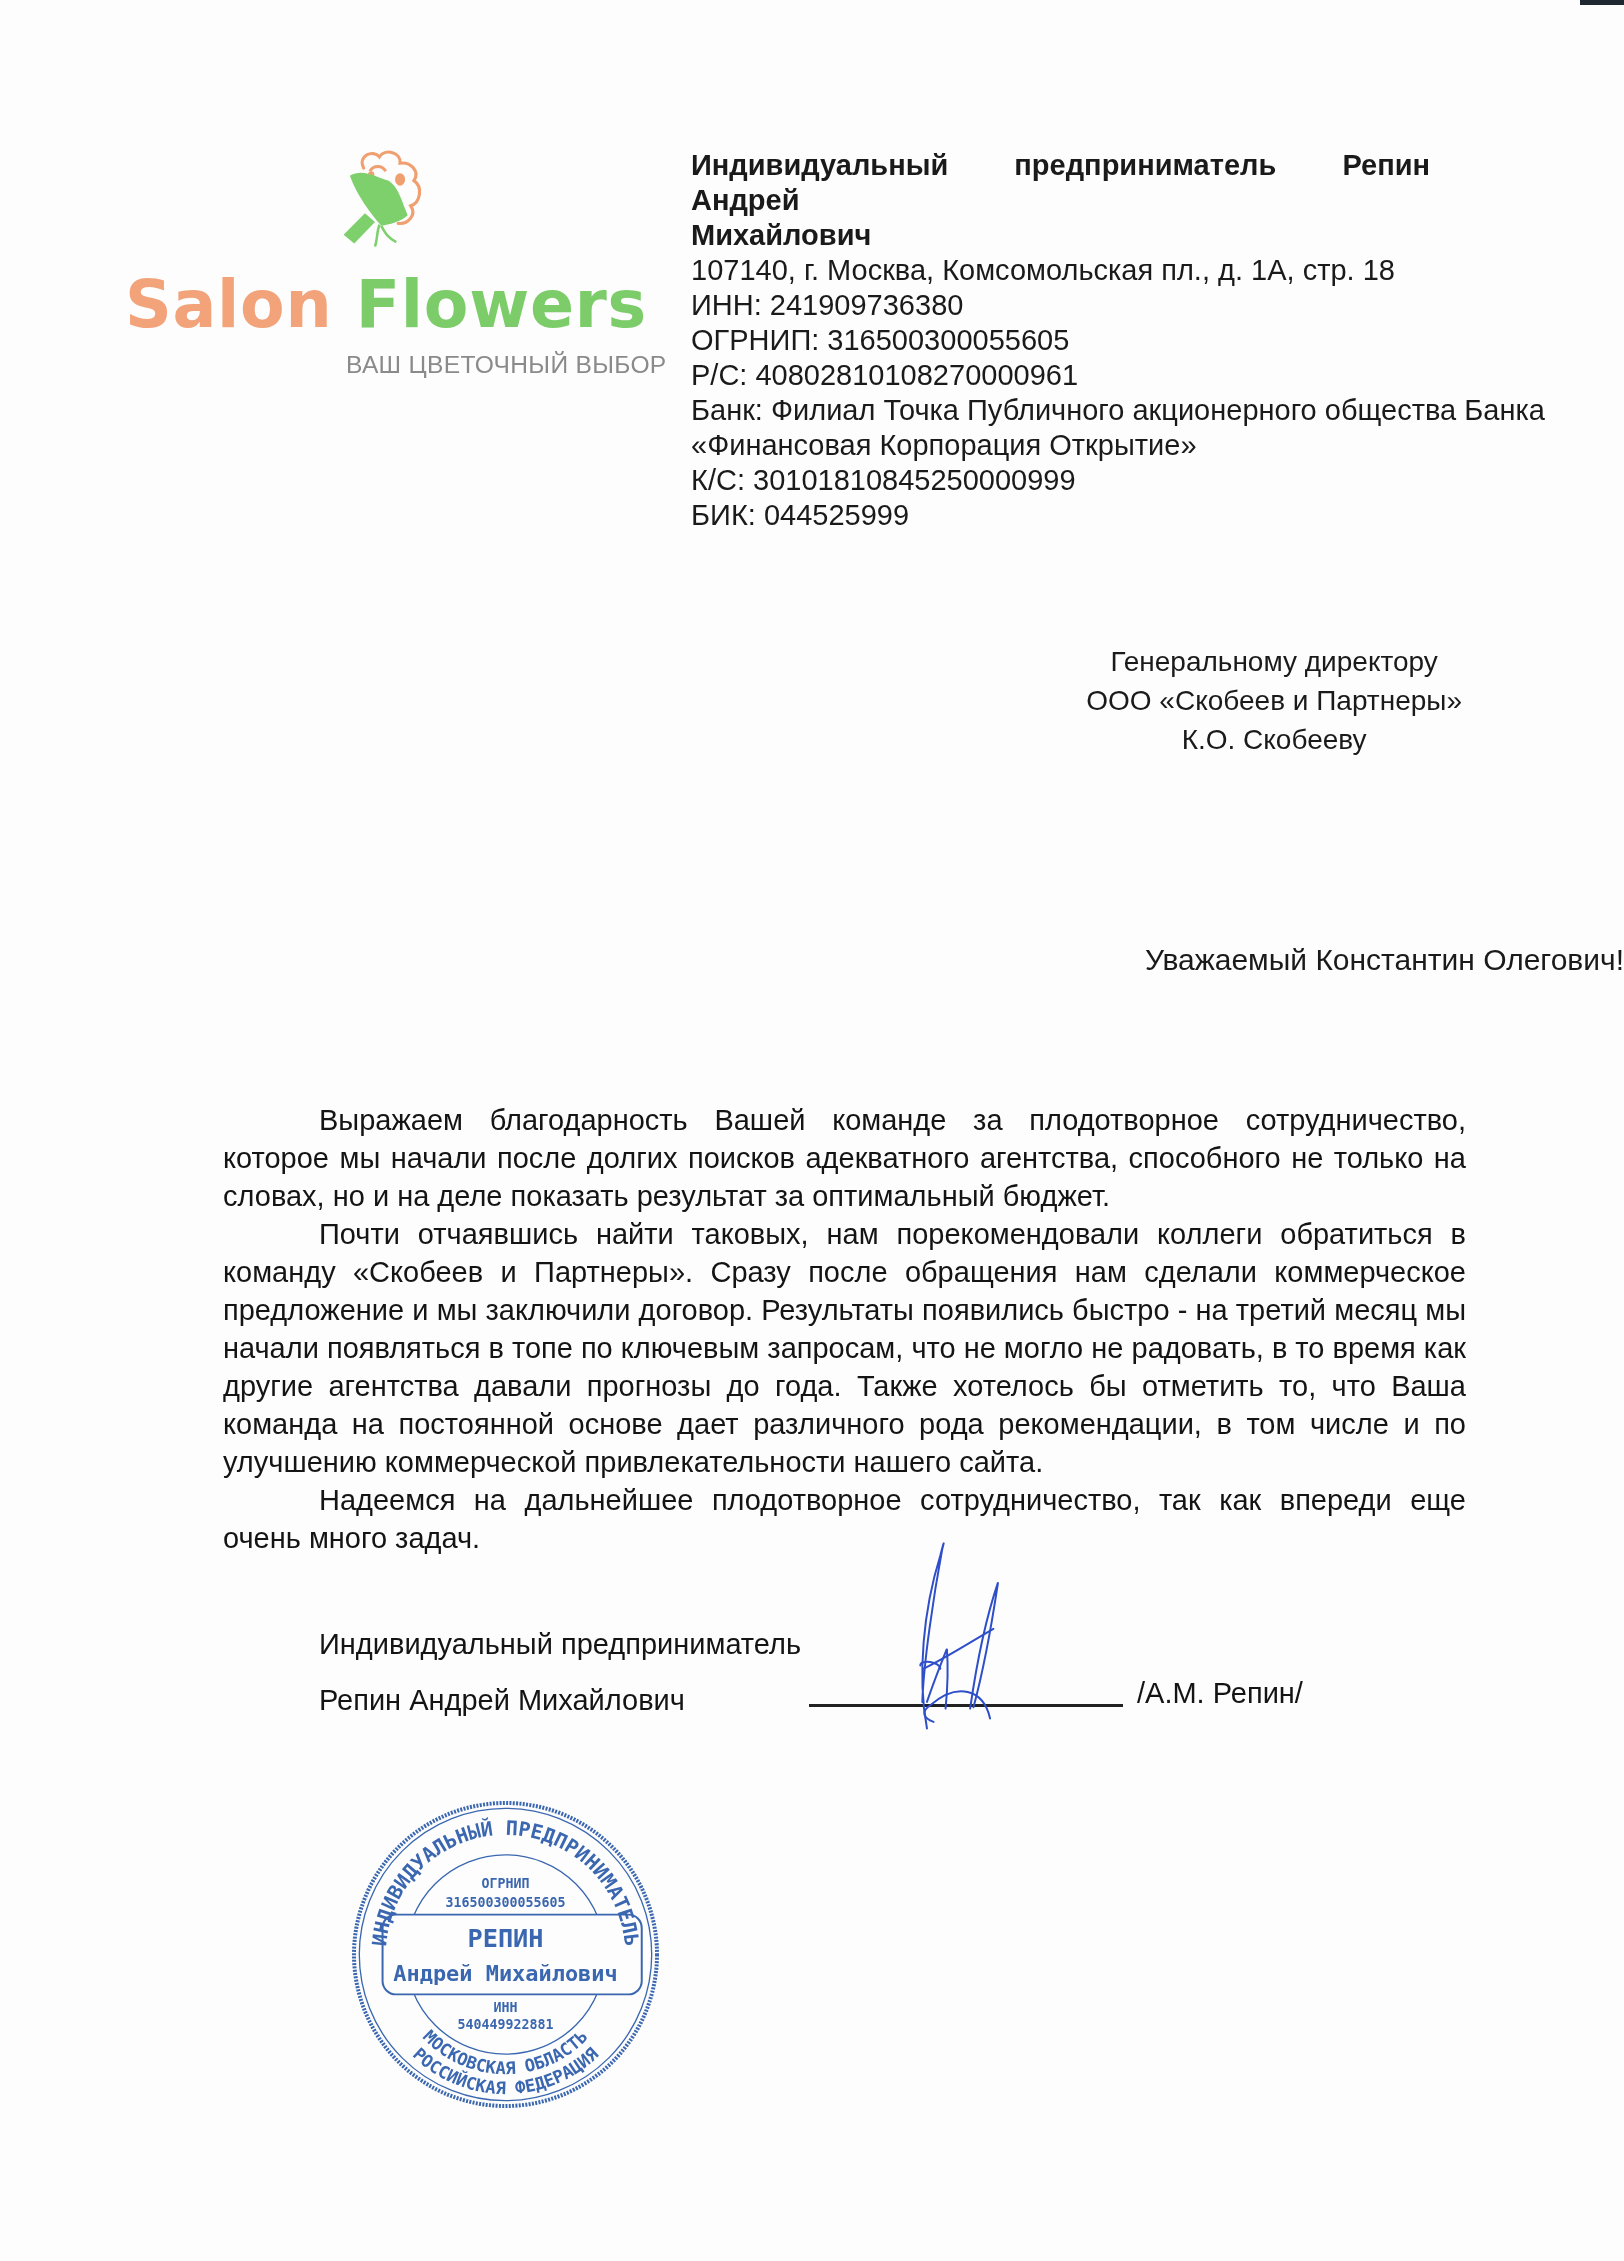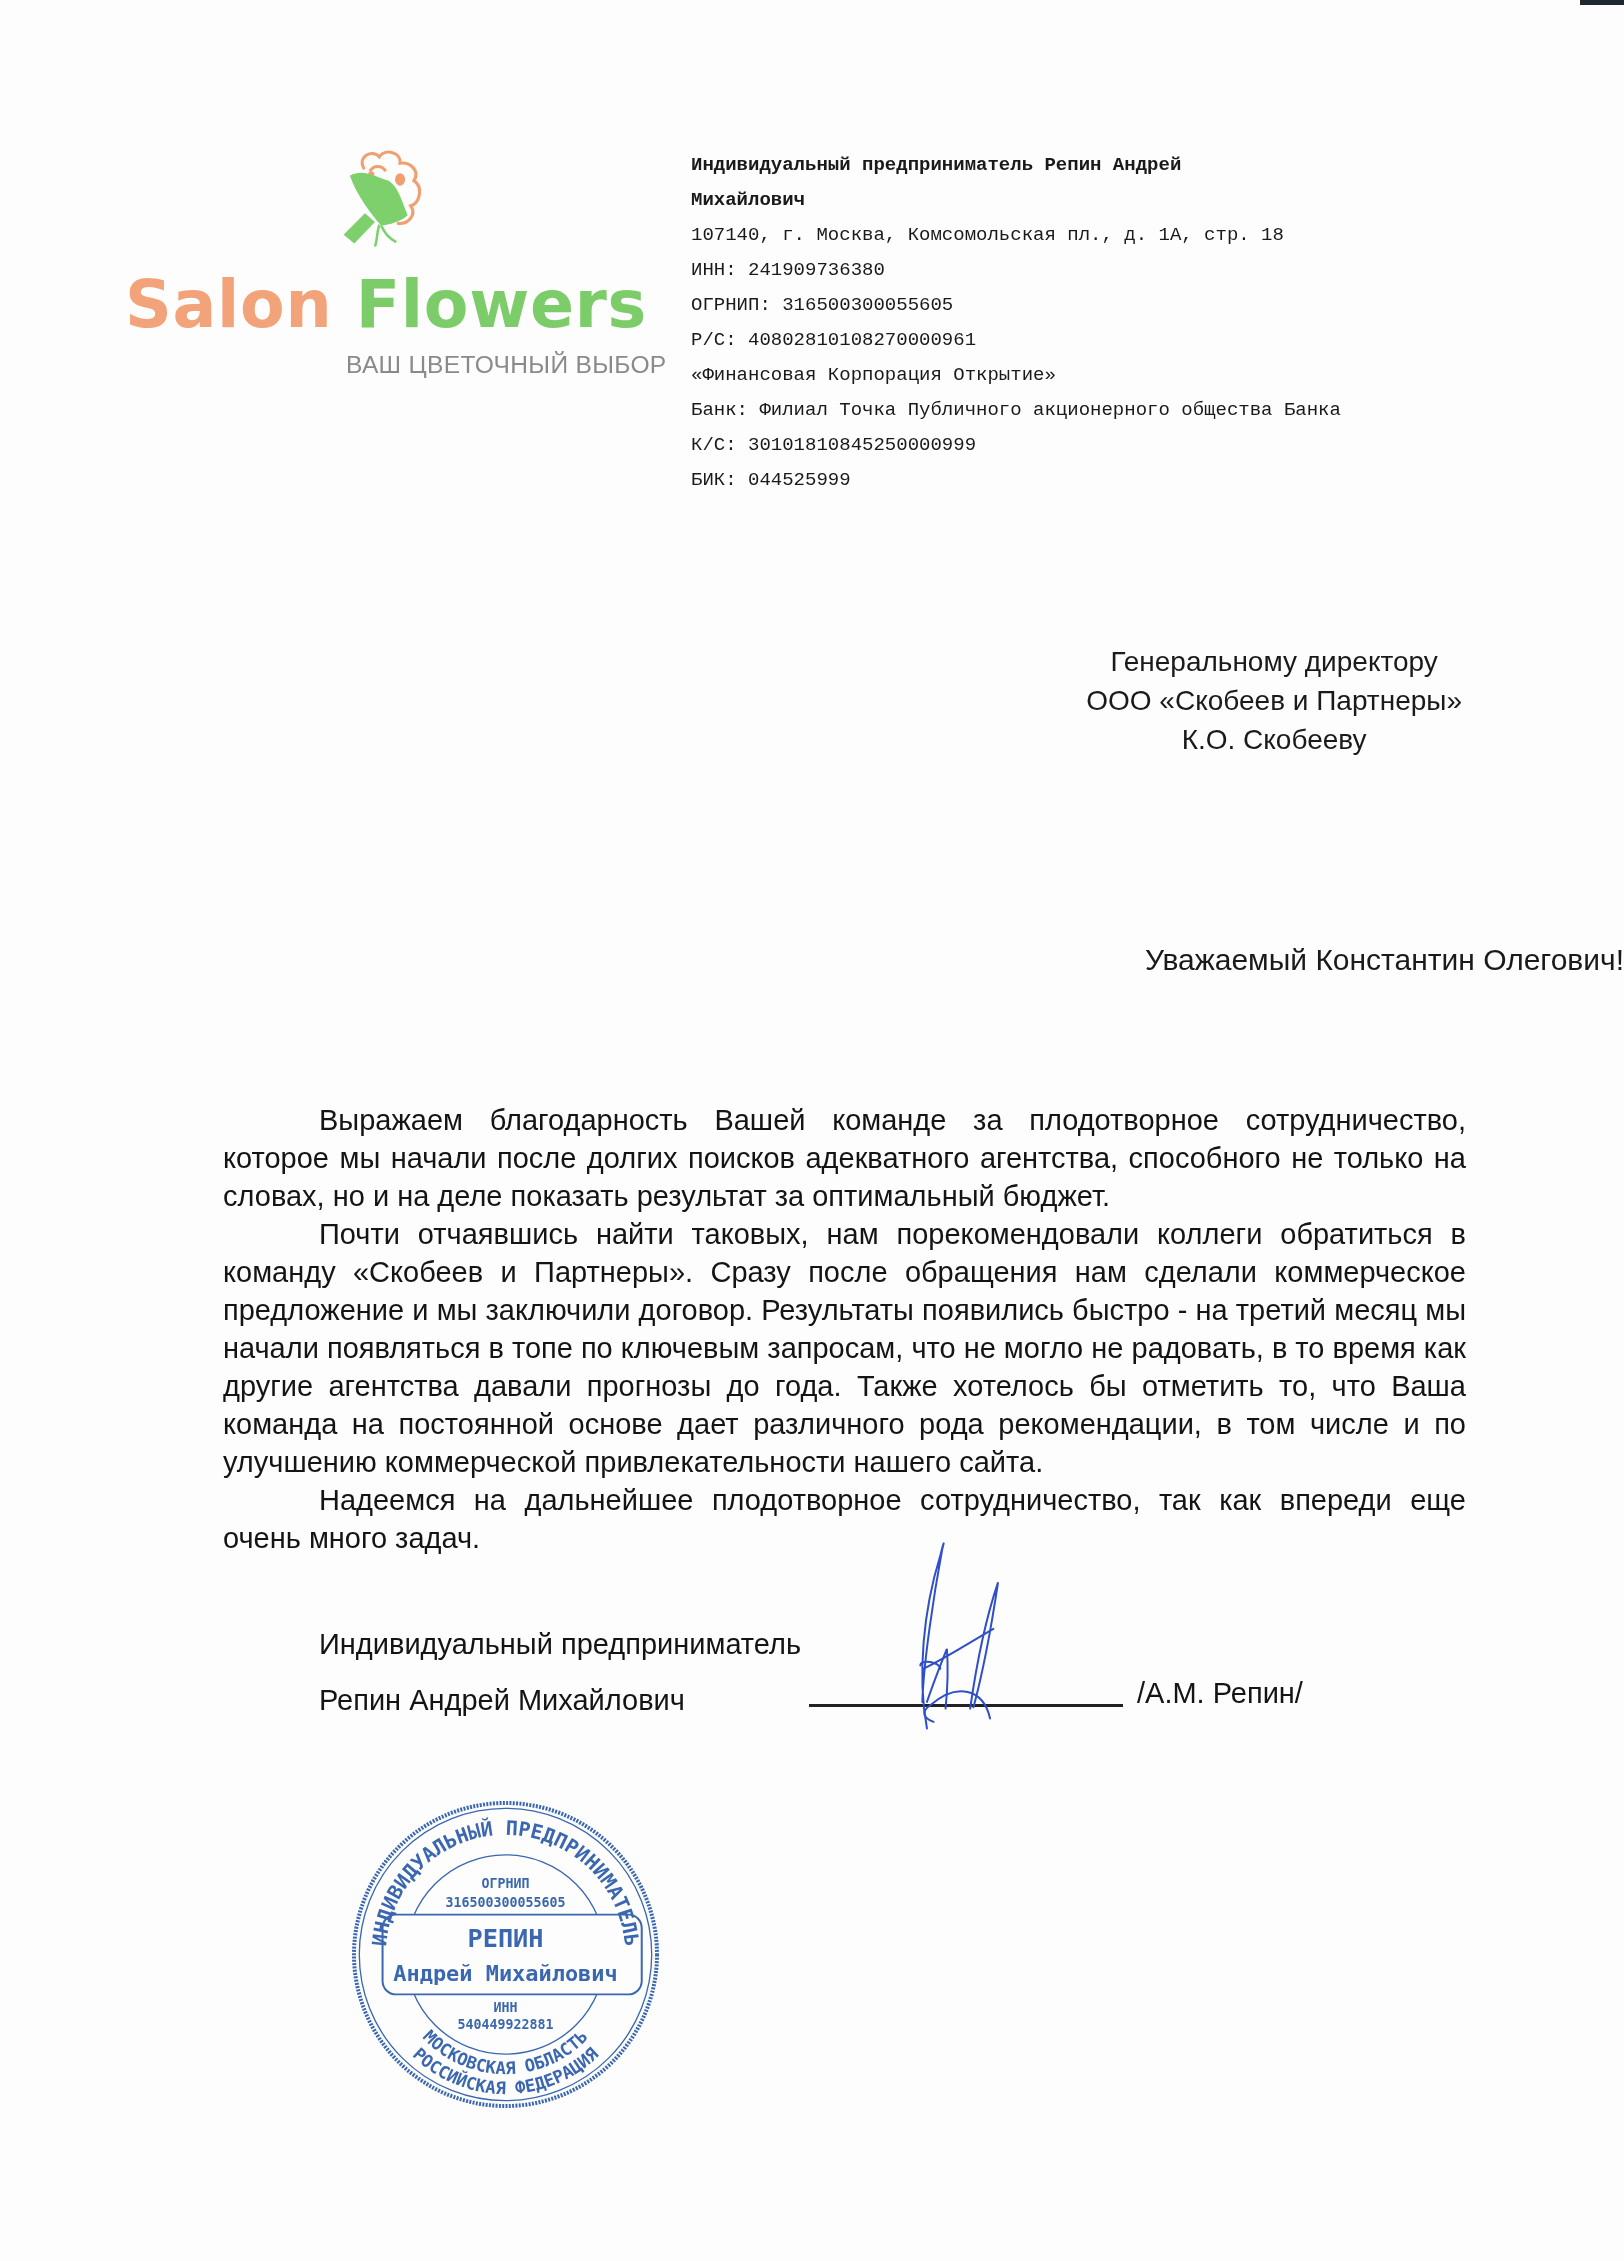--- a/index.html
+++ b/index.html
@@ -4,21 +4,21 @@
 <style>
   html, body { margin:0; padding:0; background:#ffffff; }
   body { width:1624px; height:2261px; position:relative; overflow:hidden; }
   .page { position:absolute; left:0; top:0; width:1624px; height:2261px; background:#fdfdfd; }
   .corner-mark { position:absolute; right:0; top:0; width:44px; height:5.3px; background:#1f2730; }
   .logo-icon { position:absolute; left:326px; top:143px; width:113px; height:113px; }
   .logo-text { position:absolute; left:125px; top:265px; width:512px; font-family:"DejaVu Sans", sans-serif; font-weight:bold; font-size:65px; letter-spacing:0.7px; line-height:80px; white-space:nowrap; }
   .logo-text .w1 { color:#f2a37a; }
   .logo-text .w2 { color:#7ccd6a; }
   .logo-tagline { position:absolute; left:346px; top:351px; font-family:"Liberation Sans", sans-serif; font-size:24.6px; color:#8a8a8a; white-space:nowrap; letter-spacing:0.3px;text-align:right; }
-  .sender { position:absolute; left:691px; top:148px; width:739px; font-family:Liberation Mono, monospace; font-size:19px; line-height:35px; color:#1a1a1a; }
+  .sender { position:absolute; left:691px; top:148px; width:739px; font-family:Liberation Sans, sans-serif; font-size:29px; line-height:35px; color:#1a1a1a; }
   .sender .name { font-weight:bold; text-align:justify; text-align-last:left; }
   .sender .row { white-space:nowrap; }
   .addressee { position:absolute; right:162px; top:626px; text-align:center; font-family:"Liberation Sans", sans-serif; font-size:28px; line-height:39px; color:#1a1a1a;margin-top:16px; }
   .salutation { position:absolute; left:0; width:1624px; top:943px; text-align:right; font-family:"Liberation Sans", sans-serif; font-size:30px; color:#1a1a1a; }
   .body-text { position:absolute; left:223px; top:1061px; width:1243px; font-family:"Liberation Sans", sans-serif; font-size:29px; line-height:38px; color:#141414;margin-top:40px; }
   .body-text p { margin:0; text-indent:96px; text-align:justify; }
   .sign-block { position:absolute; left:319px; top:1616px; font-family:"Liberation Sans", sans-serif; font-size:29px; line-height:56px; color:#141414; }
   .sign-line { position:absolute; left:809px; top:1704px; width:314px; height:2.7px; background:#222; }
   .sign-name { position:absolute; left:1137px; top:1677px; font-family:"Liberation Sans", sans-serif; font-size:29px; color:#141414;text-align:right; }
   .signature { position:absolute; left:824px; top:1529px; width:279px; height:213px; }
@@ -49,22 +49,22 @@
 
   <div class="sender">
     <div class="name">
       <span>Индивидуальный предприниматель Репин Андрей</span><br>
       <span>Михайлович</span>
     </div>
     <div class="row">107140, г. Москва, Комсомольская пл., д. 1А, стр. 18</div>
     <div class="row">ИНН: 241909736380</div>
     <div class="row">ОГРНИП: 316500300055605</div>
     <div class="row">Р/С: 40802810108270000961</div>
+    <div class="row">Банк: Филиал Точка Публичного акционерного общества Банка</div>
     <div class="row">«Финансовая Корпорация Открытие»</div>
-    <div class="row">Банк: Филиал Точка Публичного акционерного общества Банка</div>
     <div class="row">К/С: 30101810845250000999</div>
     <div class="row">БИК: 044525999</div>
   </div>
 
   <div class="addressee">
     <div>Генеральному директору</div>
     <div>ООО «Скобеев и Партнеры»</div>
     <div>К.О. Скобееву</div>
   </div>
 

